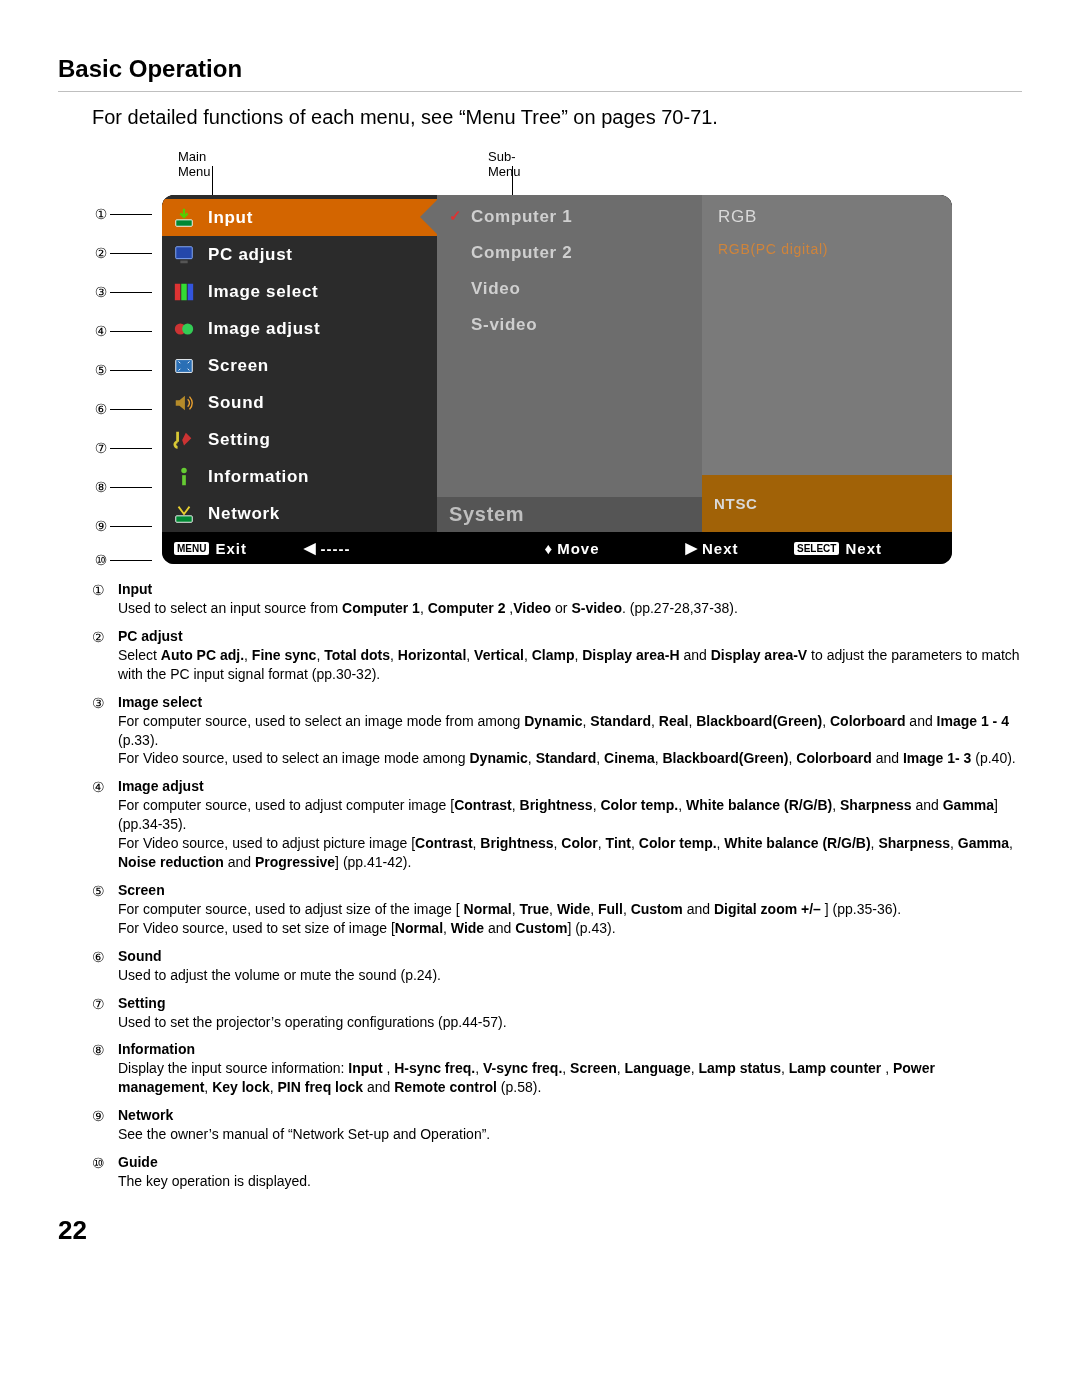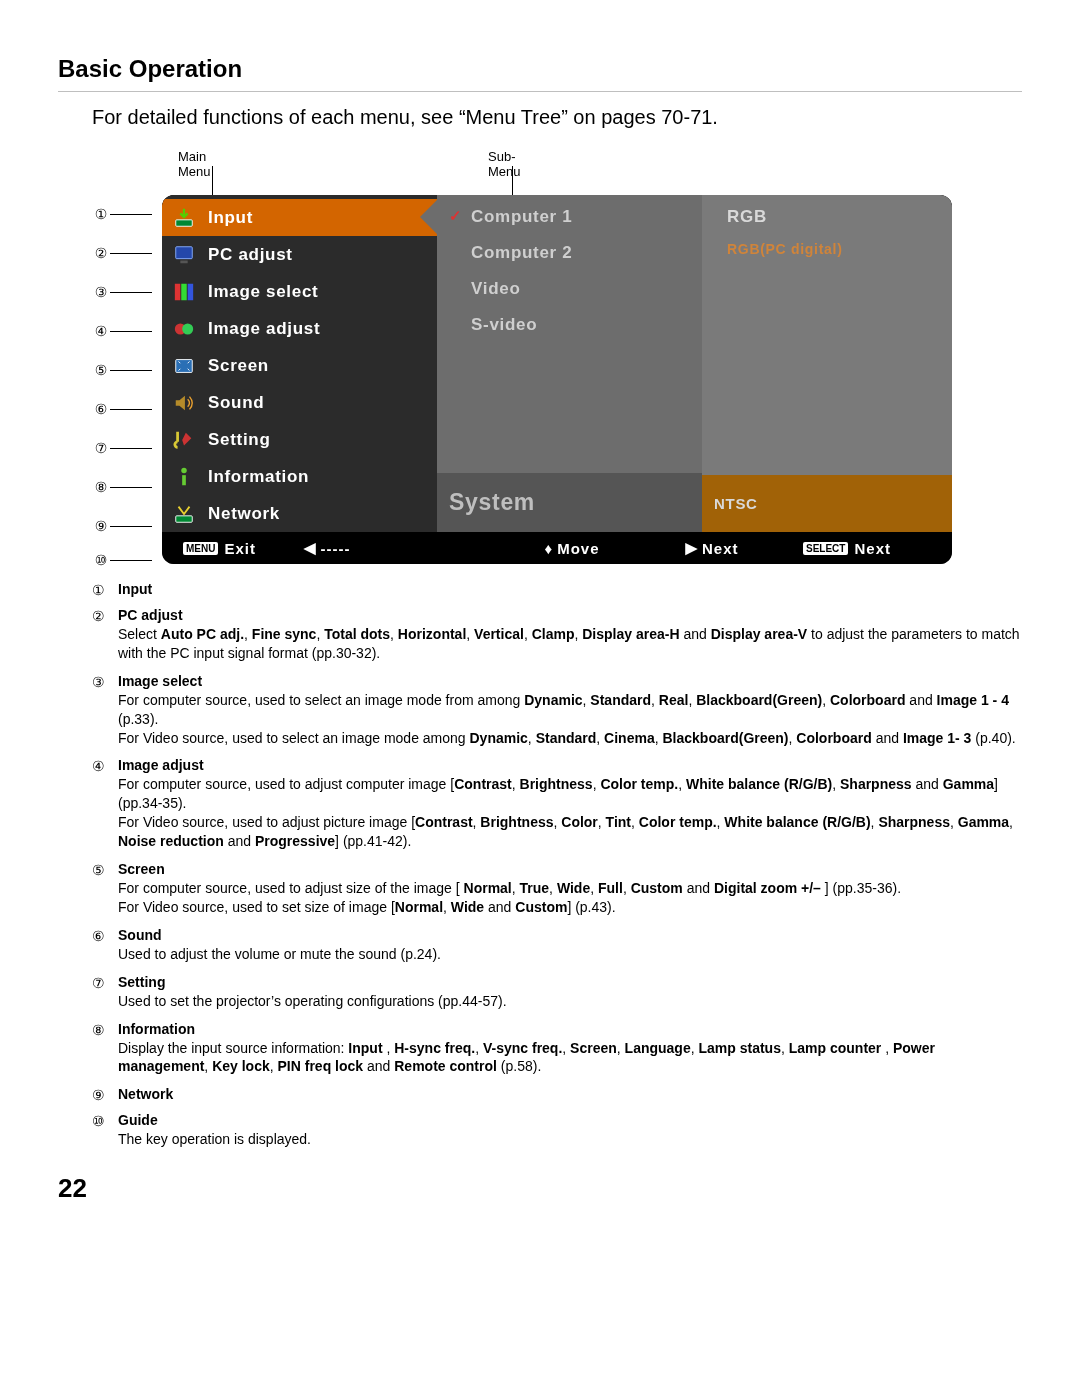--- a/index.html
+++ b/index.html
@@ -145,38 +145,37 @@
     position: absolute;
     left: 12px;
     font-size: 15px;
   }
   .sub-footer {
     position: absolute;
     bottom: 0; left: 0;
     width: 100%;
     background: #555;
     color: #bfbfbf;
-    font-size: 23px;
-    font-weight: bold;
-    padding: 16px 12px;
+    font-size: 20px;
+    font-weight: bold;
+    padding: 6px 12px;
     letter-spacing: 0.7px;
   }
   .detail-col {
     flex: 1;
     background: #7a7a7a;
     padding: 8px 0 0 12px;
     position: relative;
   }
   .detail-item {
     color: #d9d9d9;
     font-size: 17px;
-    font-weight: bold;
+    font-weight: normal;
     padding: 4px 0 12px 4px;
     letter-spacing: 0.7px;
-    margin-left: 9px;
   }
   .detail-item.hl { color: #d0843a; font-size: 14px; padding-top:2px;}
   .detail-footer {
     position: absolute;
     bottom: 0; left: 0;
     width: 100%;
     background: #a16207;
     color: #d9d9d9;
     font-size: 15px;
     font-weight: bold;
@@ -200,21 +199,20 @@
   }
   .nav-cell .badge {
     background: #fff;
     color: #000;
     font-size: 10px;
     font-weight: bold;
     padding: 1px 3px;
     border-radius: 2px;
     margin-right: 6px;
     letter-spacing: 0;
-    margin-left: 9px;
   }
   .nav-spacer { flex: 1; text-align:center;}
   
   .desc-list {
     margin-top: 8px;
     font-size: 14px;
   }
   .desc-item {
     display: flex;
     margin-bottom: 8px;
@@ -420,20 +418,21 @@
         </div>
       </div>
     </div>
   </div>
 
   <div class="desc-list" id="desc-host">
       <div class="desc-item">
         <div class="desc-num">①</div>
         <div class="desc-body">
           <div class="dtitle">Input</div>
+          <p>Used to select an input source from <b>Computer 1</b>, <b>Computer 2</b> ,<b>Video</b> or <b>S-video</b>. (pp.27-28,37-38).</p>
         </div>
       </div>
       <div class="desc-item">
         <div class="desc-num">②</div>
         <div class="desc-body">
           <div class="dtitle">PC adjust</div>
           <p>Select <b>Auto PC adj.</b>, <b>Fine sync</b>, <b>Total dots</b>, <b>Horizontal</b>, <b>Vertical</b>, <b>Clamp</b>, <b>Display area-H</b> and <b>Display area-V</b> to adjust the parameters to match with the PC input signal format (pp.30-32).</p>
         </div>
       </div>
       <div class="desc-item">
@@ -475,20 +474,21 @@
         <div class="desc-num">⑧</div>
         <div class="desc-body">
           <div class="dtitle">Information</div>
           <p>Display the input source information: <b>Input</b> , <b>H-sync freq.</b>, <b>V-sync freq.</b>, <b>Screen</b>, <b>Language</b>, <b>Lamp status</b>, <b>Lamp counter</b> , <b>Power management</b>, <b>Key lock</b>, <b>PIN freq lock</b> and <b>Remote control</b> (p.58).</p>
         </div>
       </div>
       <div class="desc-item">
         <div class="desc-num">⑨</div>
         <div class="desc-body">
           <div class="dtitle">Network</div>
+          <p>See the owner’s manual of “Network Set-up and Operation”.</p>
         </div>
       </div>
       <div class="desc-item">
         <div class="desc-num">⑩</div>
         <div class="desc-body">
           <div class="dtitle">Guide</div>
           <p>The key operation is displayed.</p>
         </div>
       </div>
     </div>

